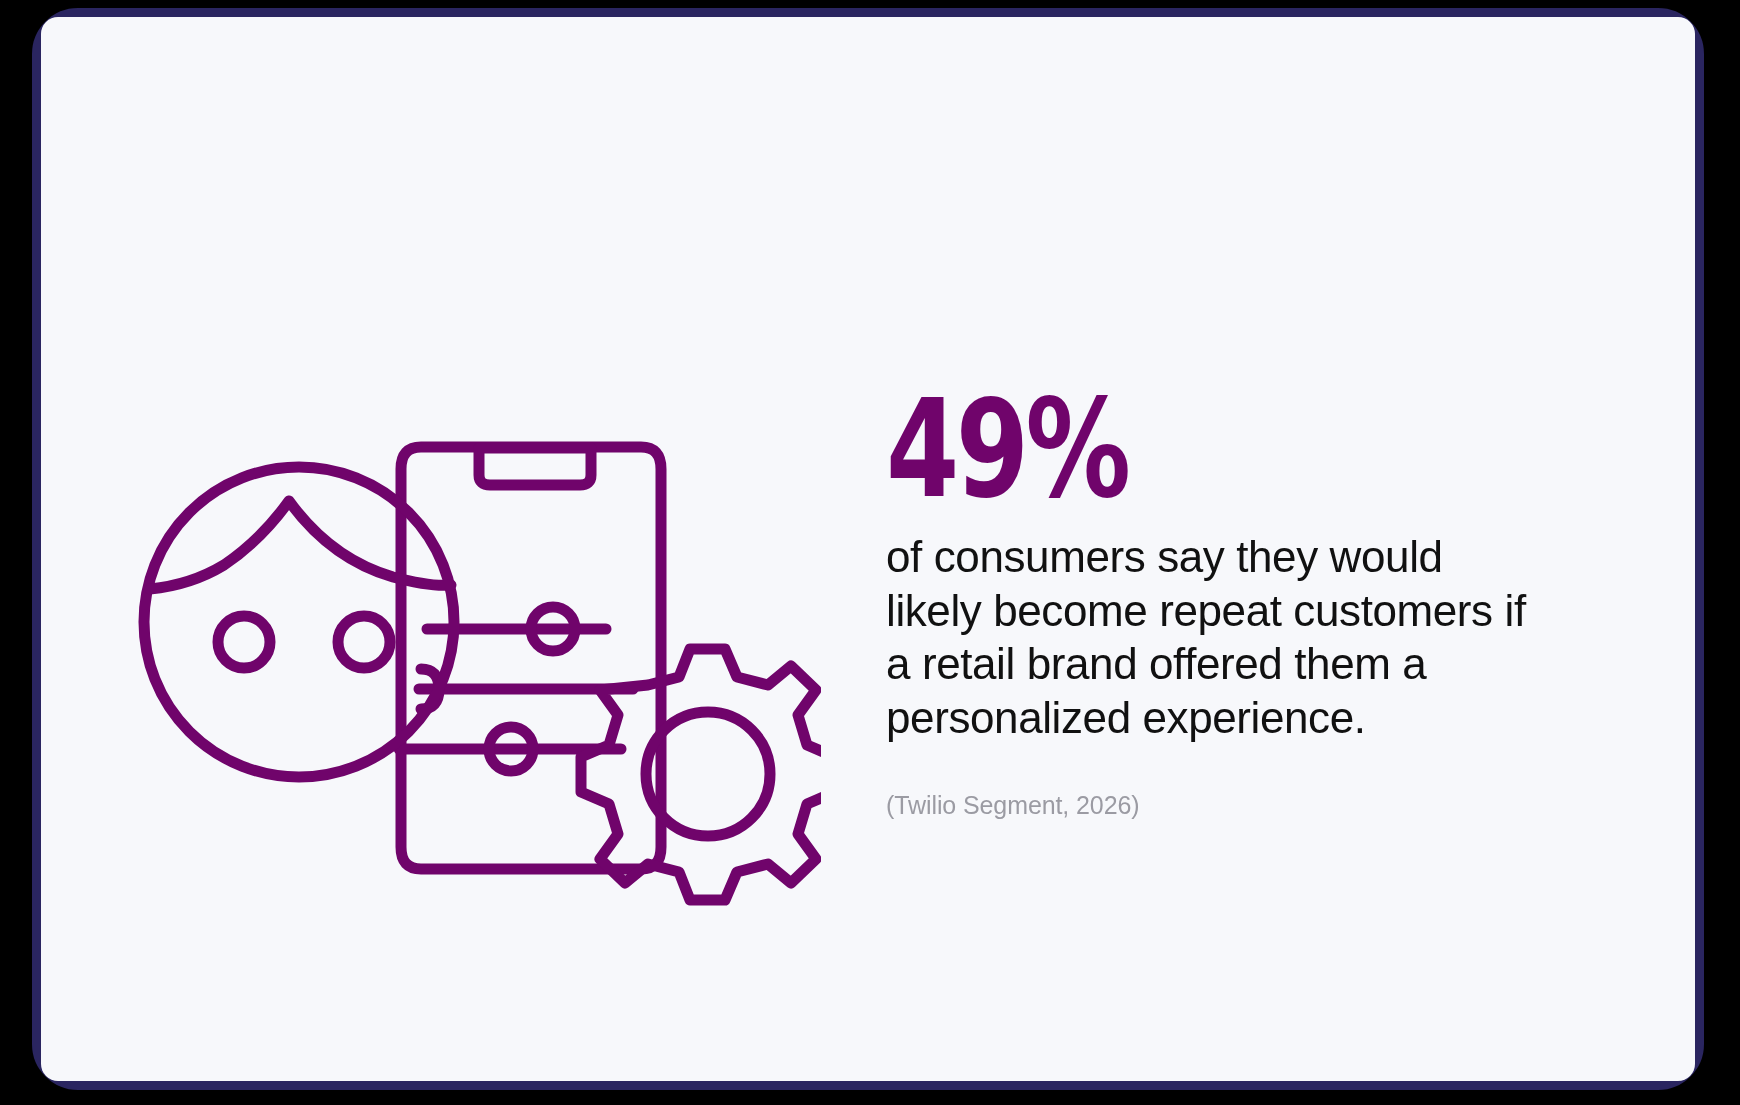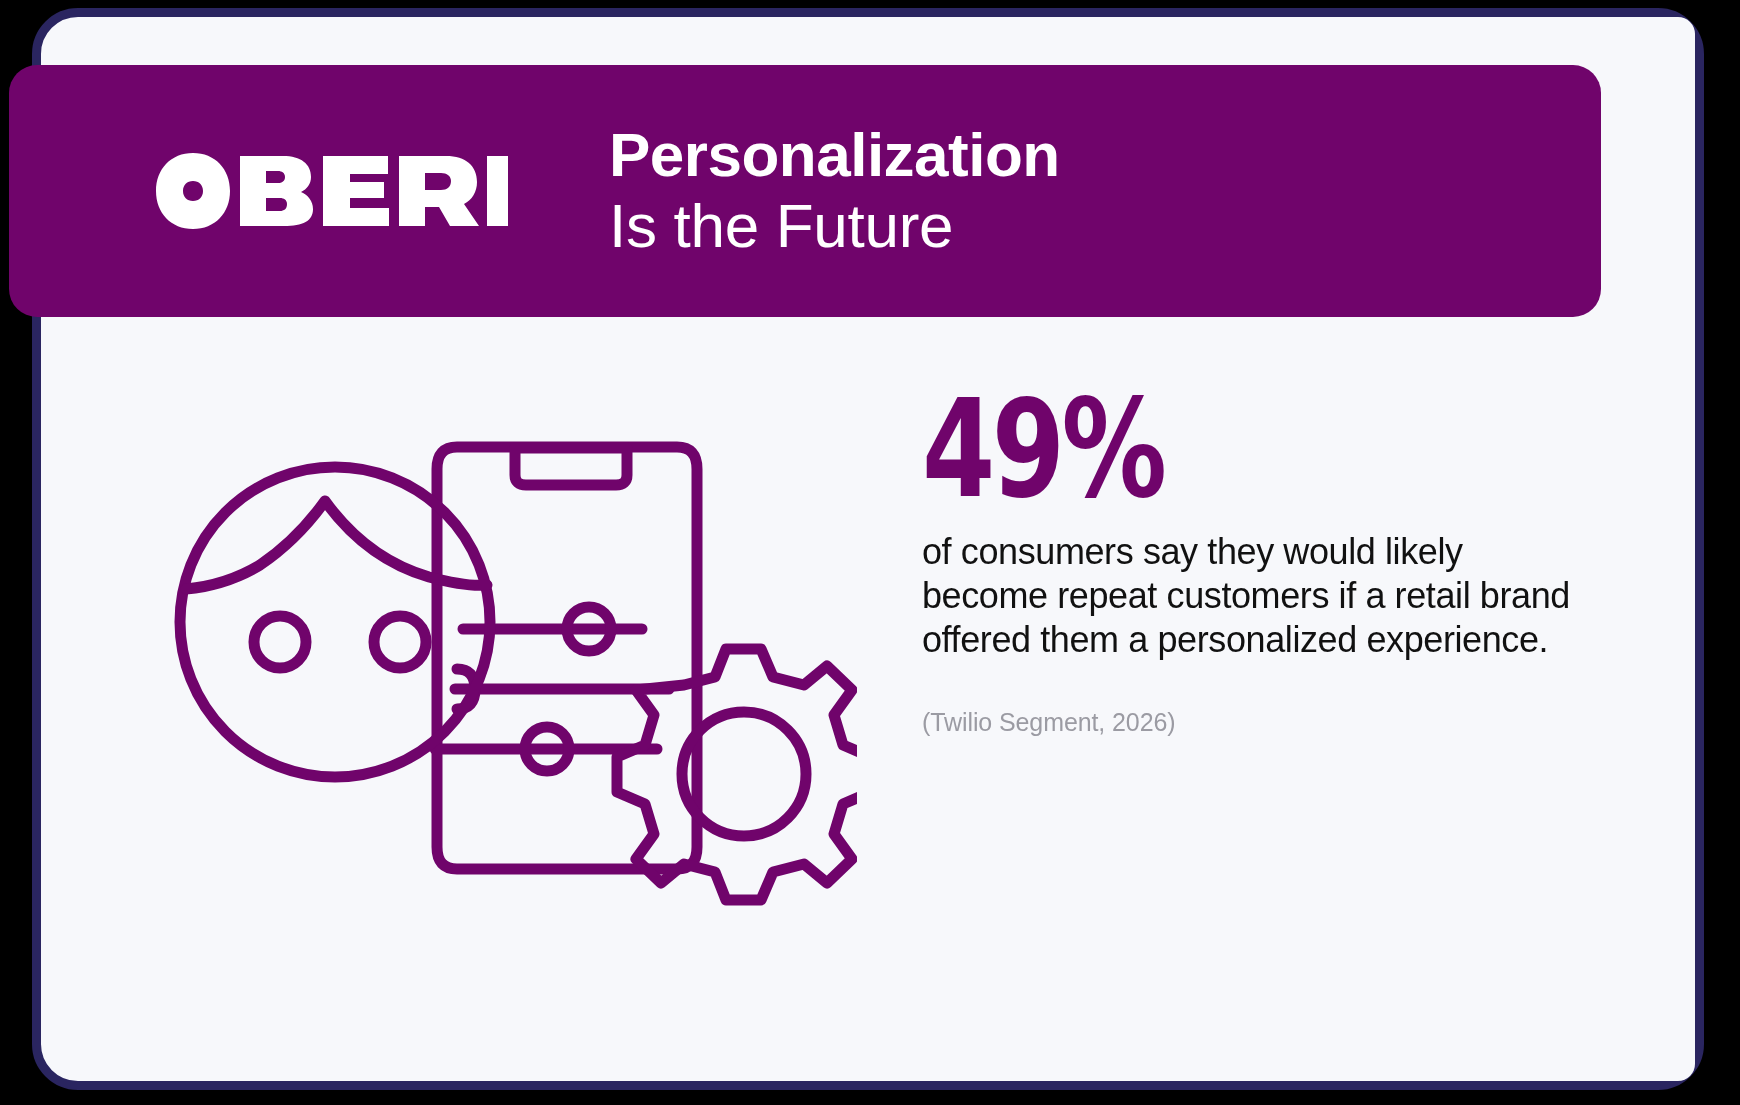--- a/index.html
+++ b/index.html
@@ -32,21 +32,20 @@
     background: #F7F8FB;
     overflow: visible;
   }
 
   .card-inner {
     position: absolute;
     inset: 0;
     border-radius: 17px;
     background: #F7F8FB;
     overflow: hidden;
-    margin-left: 36px;
   }
 
   
   .header-band {
     position: absolute;
     left: -32px;
     top: 48px;
     width: 1592px;
     height: 252px;
     background: #70046B;
@@ -127,21 +126,21 @@
     letter-spacing: -4px;
     font-family: "DejaVu Sans", sans-serif;
     font-stretch: condensed;
     transform: scaleX(0.86);
     transform-origin: left center;
     display: block;
     margin-bottom: 18px;
   }
 
   .stat-body {
-    font-size: 36px;
+    font-size: 44px;
     font-weight: 400;
     color: #111111;
     line-height: 1.22;
     letter-spacing: -0.4px;
     max-width: 660px;
   }
 
   .stat-source {
     margin-top: 46px;
     font-size: 25px;
@@ -213,49 +212,15 @@
         <div class="stat-col">
           <span class="stat-number">49%</span>
           <p class="stat-body">of consumers say they would likely become repeat customers if a retail brand offered them a personalized experience.</p>
           <p class="stat-source">(Twilio Segment, 2026)</p>
         </div>
 
       </div>
 
     </div>
 
-    <div class="header-band">
-
-      <div class="logo-wrap">
-        <svg class="logo-svg" width="352" height="76" viewBox="0 0 352 76" xmlns="http://www.w3.org/2000/svg">
-          <g fill="#FFFFFF">
-
-            <path d="M37 0 C15 0 0 16 0 38 C0 60 15 76 37 76 C59 76 74 60 74 38 C74 16 59 0 37 0 Z
-                     M37 28 C43 28 47 32 47 38 C47 44 43 48 37 48 C31 48 27 44 27 38 C27 32 31 28 37 28 Z"></path>
-
-            <path d="M84 3 L127 3 C145 3 155 11 155 24 C155 31 151 36 145 39 C152 42 157 48 157 56
-                     C157 68 147 73 128 73 L84 73 Z M110 18 L110 30 L122 30 C126 30 129 28 129 24
-                     C129 20 126 18 122 18 Z M110 45 L110 58 L124 58 C128 58 131 56 131 51
-                     C131 47 128 45 124 45 Z"></path>
-
-            <path d="M167 3 L232 3 L232 21 L194 21 L194 29 L228 29 L228 45 L194 45 L194 55
-                     L233 55 L233 73 L167 73 Z"></path>
-
-            <path d="M243 3 L290 3 C310 3 321 13 321 29 C321 39 316 47 308 51 L323 73 L294 73
-                     L283 54 L269 54 L269 73 L243 73 Z M269 20 L269 37 L285 37 C291 37 295 34 295 28
-                     C295 23 291 20 285 20 Z"></path>
-          </g>
-
-          <g fill="#FFFFFF" transform="translate(0,0)">
-            <path d="M331 3 L352 3 L352 55 L352 55 L352 73 L331 73 Z"></path>
-          </g>
-        </svg>
-      </div>
-
-      <div class="header-title">
-        <span class="title-line1">Personalization</span>
-        <span class="title-line2">Is the Future</span>
-      </div>
-
-    </div>
 
   </div>
 </div>
 
 </body></html>

